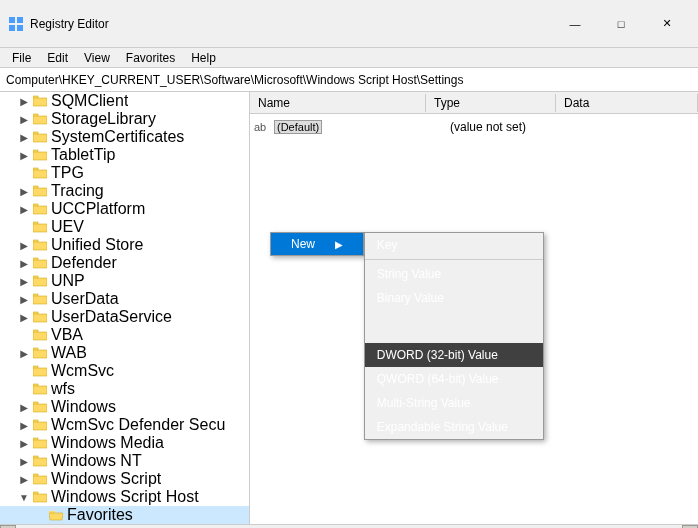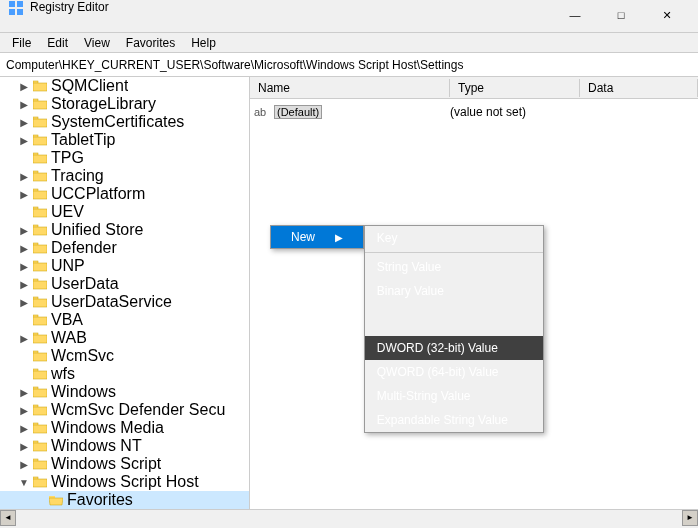--- a/index.html
+++ b/index.html
@@ -8,23 +8,23 @@
       font-size: 12px;
       background: #f0f0f0;
       width: 698px;
       height: 528px;
       overflow: hidden;
     }
 
     
     .title-bar {
       background: #f0f0f0;
-      height: 33px;
-      display: flex;
-      align-items: flex-start;
+      height: 48px;
+      display: flex;
+      align-items: center;
       padding: 0 8px;
       border-bottom: 1px solid #ccc;
     }
     .title-bar-icon {
       width: 16px;
       height: 16px;
       margin-right: 6px;
       display: flex; align-items: center; justify-content: center;
     }
     .title-bar-text {
@@ -147,21 +147,21 @@
       background: #f0f0f0;
       height: 22px;
       align-items: center;
     }
     .col-header {
       padding: 2px 8px;
       font-size: 12px;
       font-weight: normal;
       border-right: 1px solid #ccc;
     }
-    .col-name { width: 200px; }
+    .col-name { width: 176px; }
     .col-type { width: 130px; }
     .col-data { flex: 1; }
 
     
     .data-area {
       padding: 4px 0;
       background: #fff;
       flex: 1;
     }
     .data-row {
@@ -191,21 +191,21 @@
       background: #ddd;
       border: 1px solid #999;
       padding: 0 2px;
       font-size: 11px;
       display: inline-block;
     }
 
     
     .menu-container {
       position: absolute;
-      top: 148px;
+      top: 140px;
       left: 20px;
       z-index: 100;
     }
 
     .context-menu {
       background: #f0f0f0;
       border: 1px solid #999;
       box-shadow: 2px 2px 5px rgba(0,0,0,0.3);
       min-width: 80px;
     }

